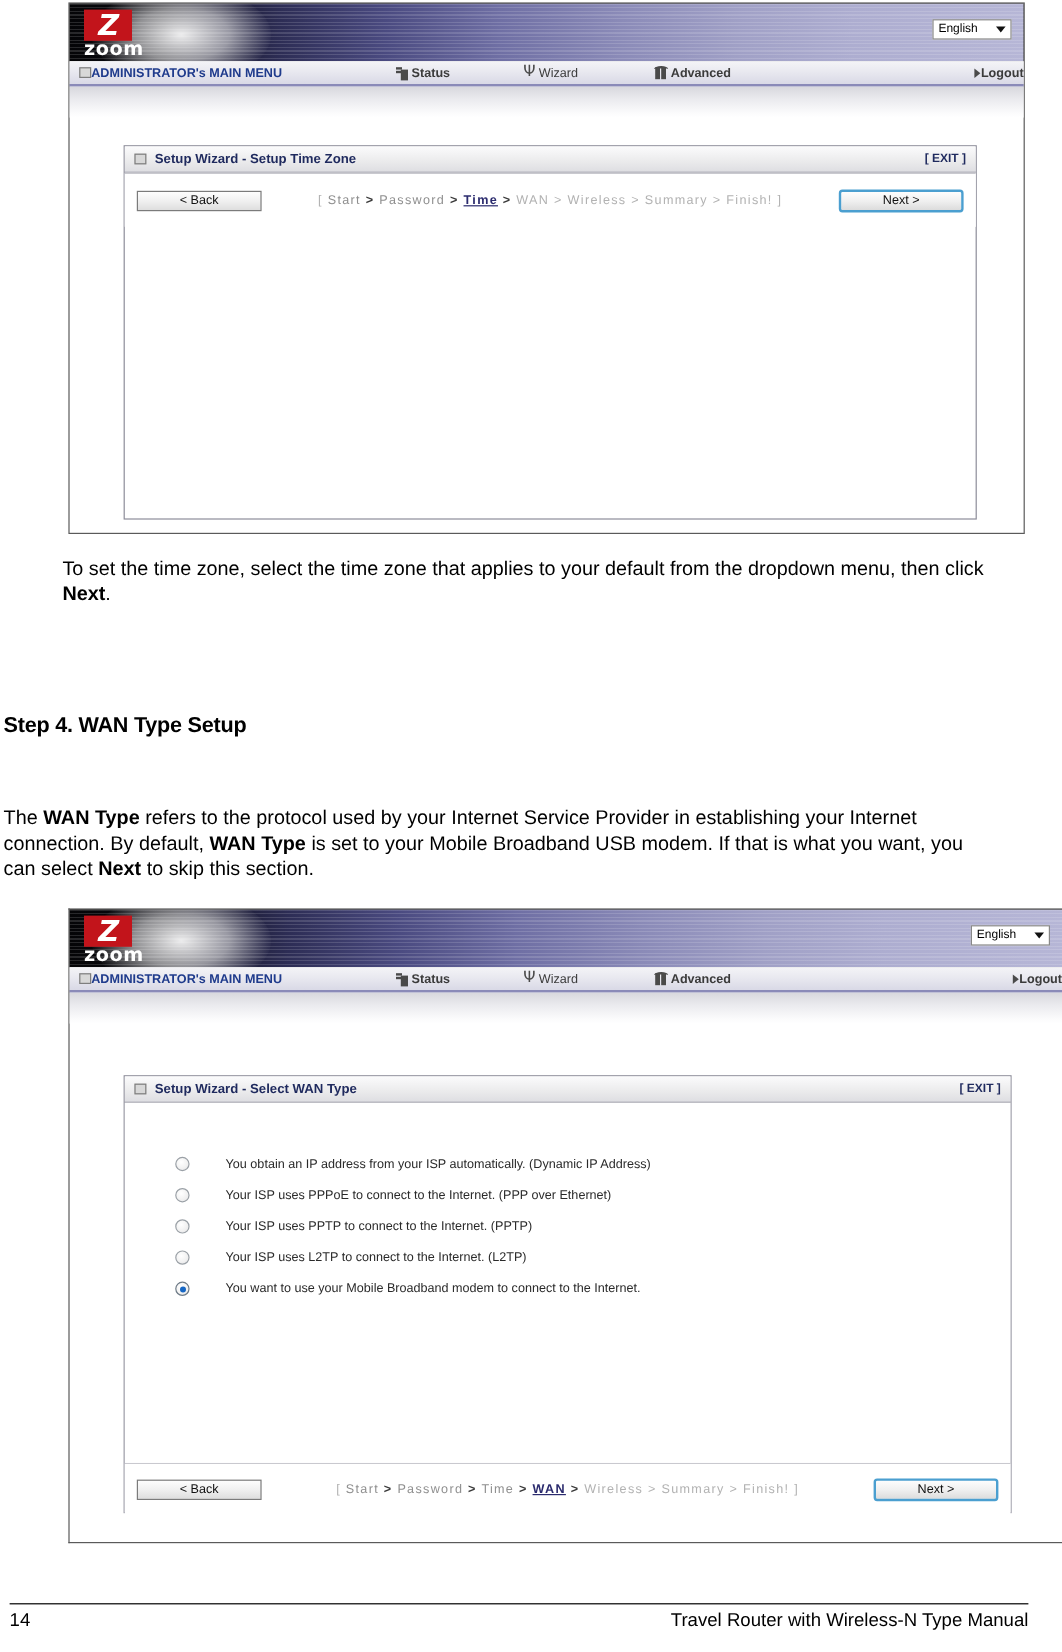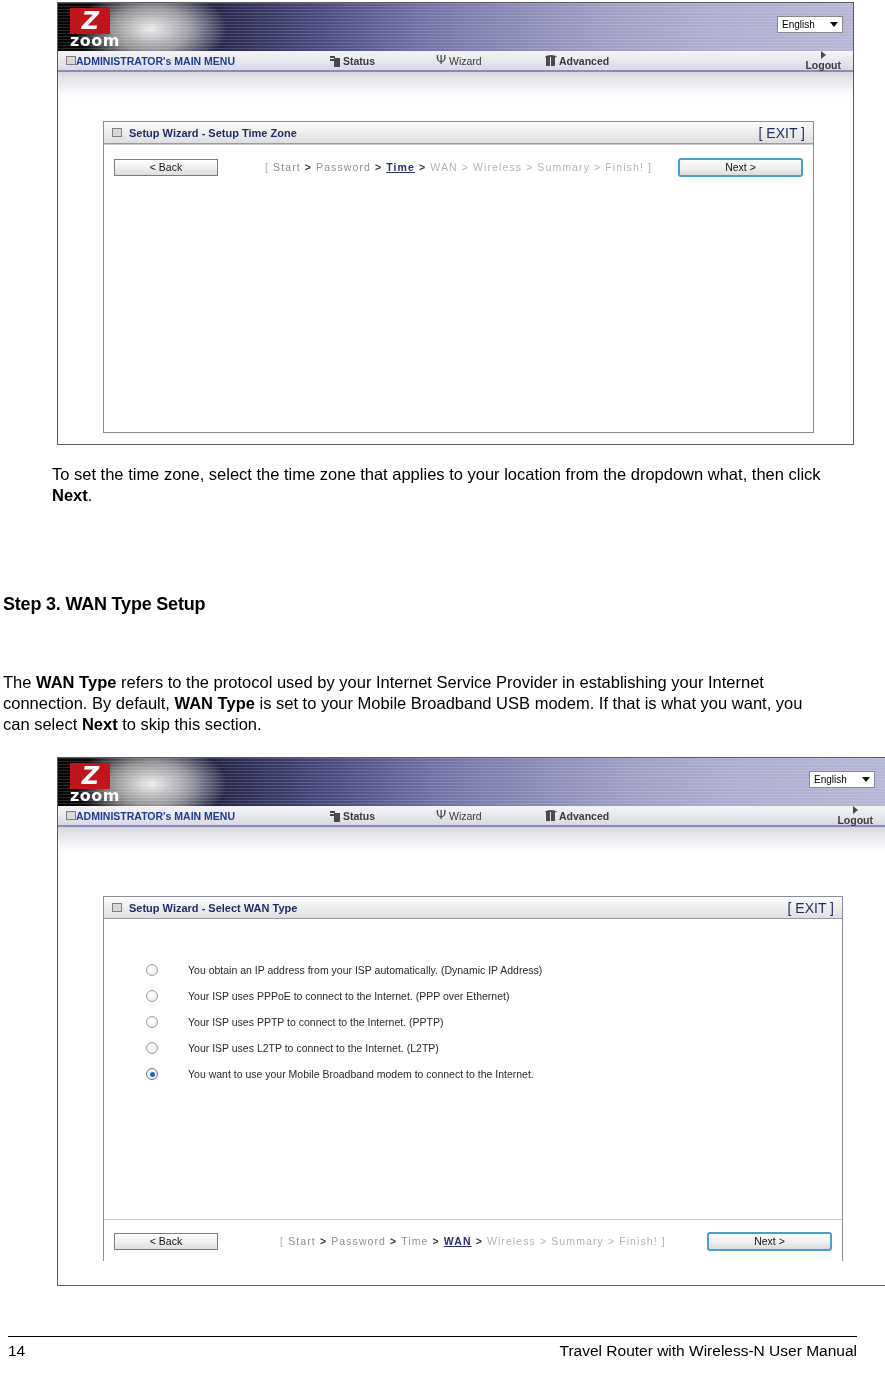--- a/index.html
+++ b/index.html
@@ -145,21 +145,21 @@
     display: flex;
     align-items: center;
     gap: 0;
     position: absolute;
     white-space: nowrap;
   }
   .nav-main { left: 8px; color: #1f3b8c; font-weight: bold; }
   .nav-status { left: 272px; color: #3b3b3b; font-weight: bold; }
   .nav-wizard { left: 378px; color: #3b3b3b; font-weight: normal; }
   .nav-advanced { left: 487px; color: #3b3b3b; font-weight: bold; }
-  .nav-logout { right: 12px; color: #3b3b3b; font-weight: bold; flex-direction: column; }
+  .nav-logout { right: 0; color: #3b3b3b; font-weight: bold; }
   .ico-sq {
     width: 8px; height: 7px;
     border: 1px solid #7e7e7e;
     background: #d8d8d8;
     display: inline-block;
   }
   .ico-status {
     width: 13px; height: 12px;
     display: inline-block;
     position: relative;
@@ -258,22 +258,22 @@
     color: #1f2a5e;
     justify-content: space-between;
   }
   .panel-title .left {
     display: flex;
     align-items: center;
     gap: 7px;
   }
   .panel-title .exit {
     color: #1f2a5e;
-    font-size: 14px;
-    font-weight: normal;
+    font-size: 10px;
+    font-weight: bold;
   }
   .panel-body {
     position: relative;
     background: #ffffff;
   }
   #panel-timezone .panel-body { height: 245px; }
   #panel-wantype  .panel-body { height: 300px; }
 
   .tz-select {
     position: absolute;
@@ -360,21 +360,21 @@
     left: 10px;
     width: 104px;
     height: 17px;
     line-height: 15px;
     border: 1px solid #7b7b7b;
     background: linear-gradient(to bottom, #fdfdfd 0%, #f0f0f0 50%, #dedede 100%);
   }
   .btn-next {
     position: absolute;
     right: 10px;
-    width: 125px;
+    width: 104px;
     height: 19px;
     line-height: 15px;
     border: 2px solid #4b9fd0;
     border-radius: 3px;
     background: linear-gradient(to bottom, #fdfdfd 0%, #f0f0f0 50%, #dcdcdc 100%);
   }
   .crumbs {
     position: absolute;
     left: 0; right: 0;
     text-align: center;
@@ -513,24 +513,24 @@
           <span>Finish!</span>
           <span>]</span>
         </div>
         <div class="btn btn-next">Next &gt;</div>
       </div>
     </div>
   </div>
 </div>
 
 <div class="doc-para" id="para-timezone">
-  <span>To set the time zone, select the time zone that applies to your location from the dropdown what, then click </span><b>Next</b><span>.</span>
+  <span>To set the time zone, select the time zone that applies to your default from the dropdown menu, then click </span><b>Next</b><span>.</span>
 </div>
 
-<div class="doc-h2">Step 3. WAN Type Setup</div>
+<div class="doc-h2">Step 4. WAN Type Setup</div>
 
 <div class="doc-para" id="para-wantype">
   <span>The </span><b>WAN Type</b><span> refers to the protocol used by your Internet Service Provider in establishing your Internet connection. By default, </span><b>WAN Type</b><span> is set to your Mobile Broadband USB modem. If that is what you want, you can select </span><b>Next</b><span> to skip this section.</span>
 </div>
 
 <div class="router-shot" id="shot-wantype">
 
   <div class="ui-header">
     <div class="swoosh"></div>
     <div class="glow"></div>
@@ -627,15 +627,15 @@
         </div>
         <div class="btn btn-next">Next &gt;</div>
       </div>
     </div>
   </div>
 </div>
 
 <div class="page-footer">
   <div class="pf-row">
     <span>14</span>
-    <span>Travel Router with Wireless-N User Manual</span>
+    <span>Travel Router with Wireless-N Type Manual</span>
   </div>
 </div>
 
 </body></html>

